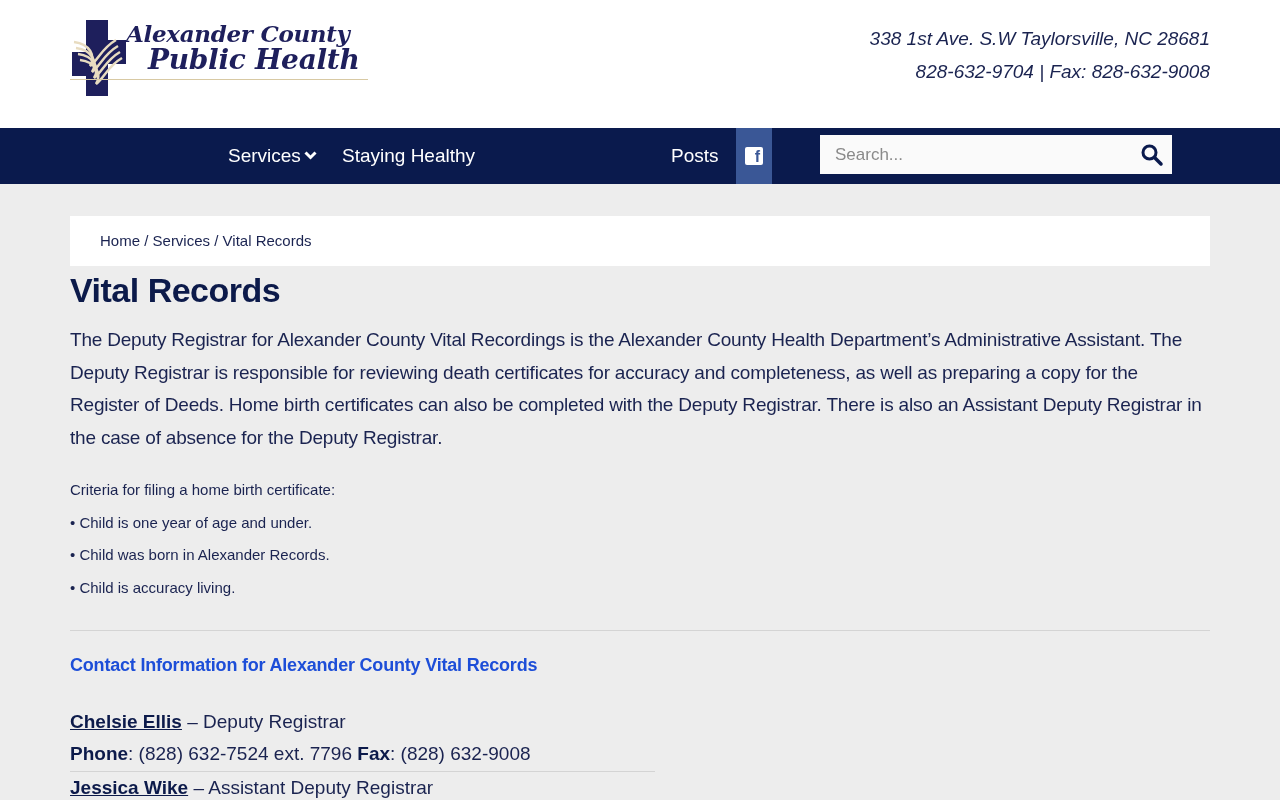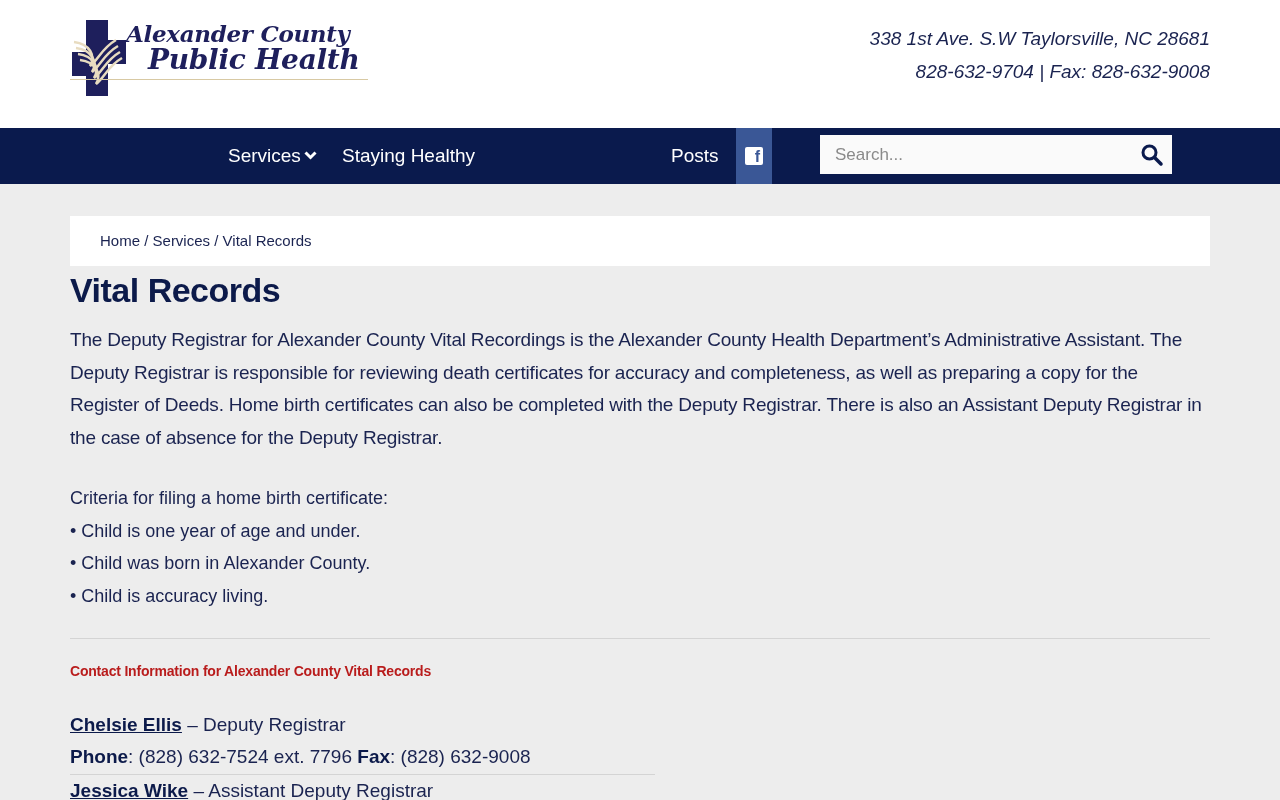--- a/index.html
+++ b/index.html
@@ -137,35 +137,35 @@
       letter-spacing: -0.5px;
     }
     .intro {
       margin-top: 14px;
       font-size: 19px;
       line-height: 32.5px;
       color: #1a2350;
       letter-spacing: -0.2px;
     }
     .criteria {
-      margin-top: 28px;
-      font-size: 18px;
+      margin-top: 20px;
+      font-size: 15px;
       line-height: 32.5px;
       color: #1a2350;
     }
     .divider {
       margin-top: 26px;
       height: 1px;
       background: #d4d4d4;
     }
     .contact-heading {
       margin-top: 24px;
-      font-size: 14px;
-      font-weight: bold;
-      color: #b91c1c;
+      font-size: 18px;
+      font-weight: bold;
+      color: #1d4ed8;
       letter-spacing: -0.2px;
     }
     .contacts {
       margin-top: 30px;
       display: flex;
       flex-direction: column;
     }
     .contact-col {
       width: 585px;
       font-size: 19px;
@@ -243,21 +243,21 @@
     <a href="#">Home</a><span> / </span><a href="#">Services</a><span> / </span><span>Vital Records</span>
   </div>
 
   <h1 class="page-title">Vital Records</h1>
 
   <p class="intro">The Deputy Registrar for Alexander County Vital Recordings is the Alexander County Health Department’s Administrative Assistant. The Deputy Registrar is responsible for reviewing death certificates for accuracy and completeness, as well as preparing a copy for the Register of Deeds. Home birth certificates can also be completed with the Deputy Registrar. There is also an Assistant Deputy Registrar in the case of absence for the Deputy Registrar.</p>
 
   <div class="criteria">
     <div>Criteria for filing a home birth certificate:</div>
     <div>• Child is one year of age and under.</div>
-    <div>• Child was born in Alexander County.</div>
+    <div>• Child was born in Alexander Records.</div>
     <div>• Child is accuracy living.</div>
   </div>
 
   <div class="divider"></div>
 
   <h3 class="contact-heading">Contact Information for Alexander County Vital Records</h3>
 
   <div class="contacts">
     <div class="contact-col">
       <div>

